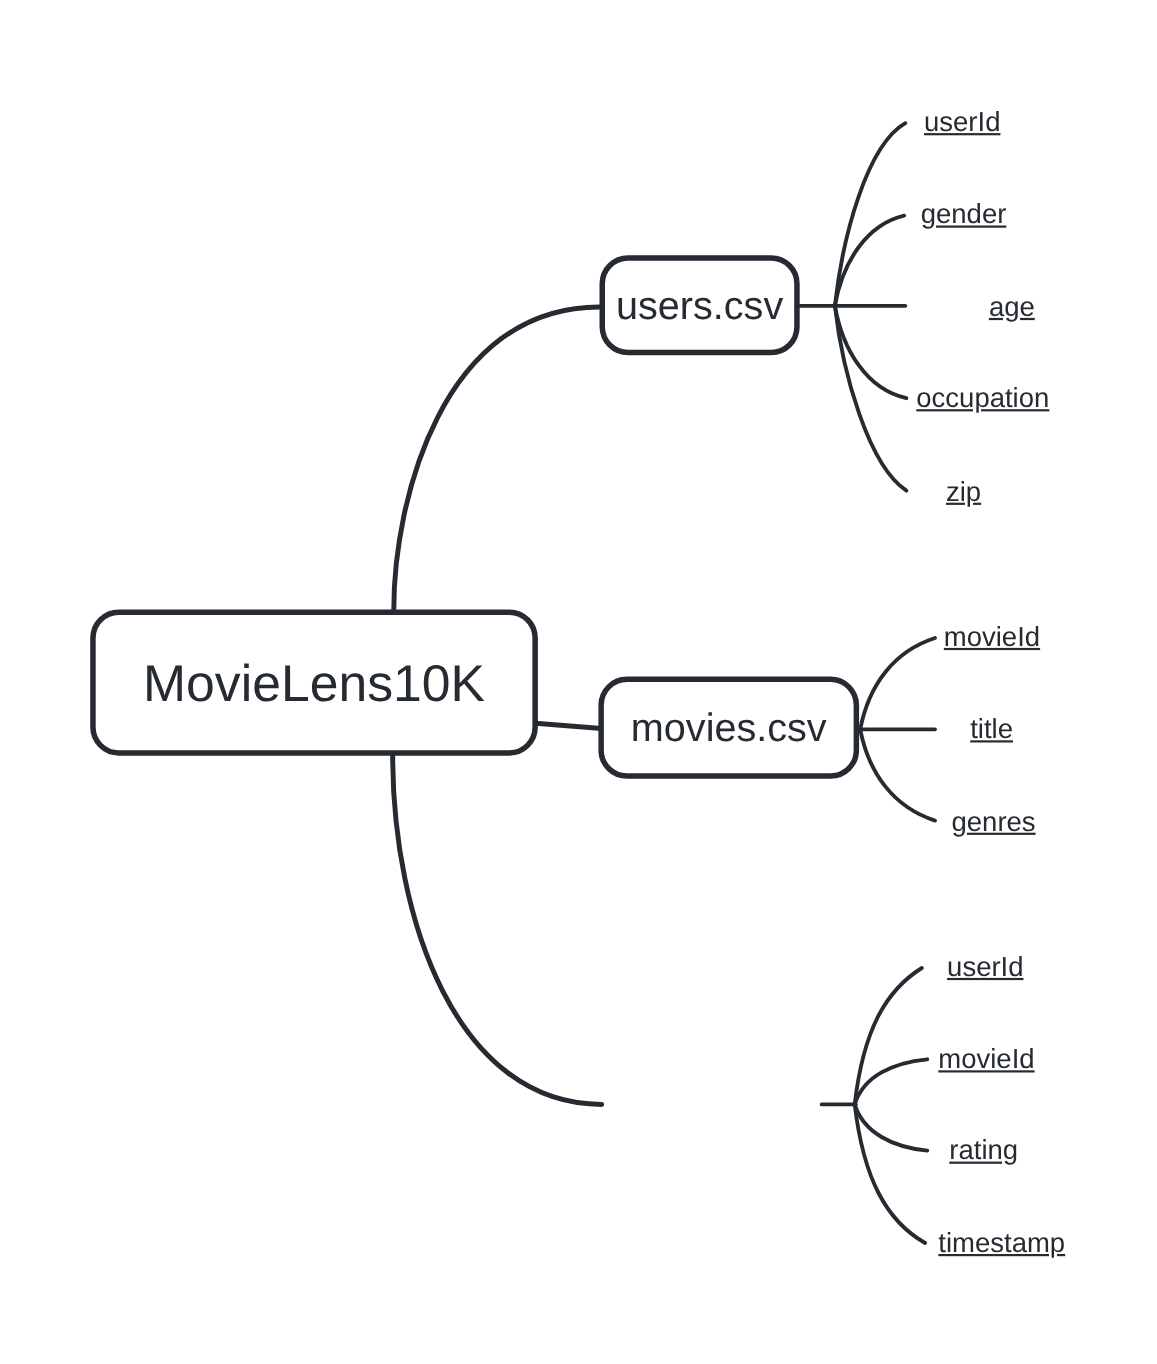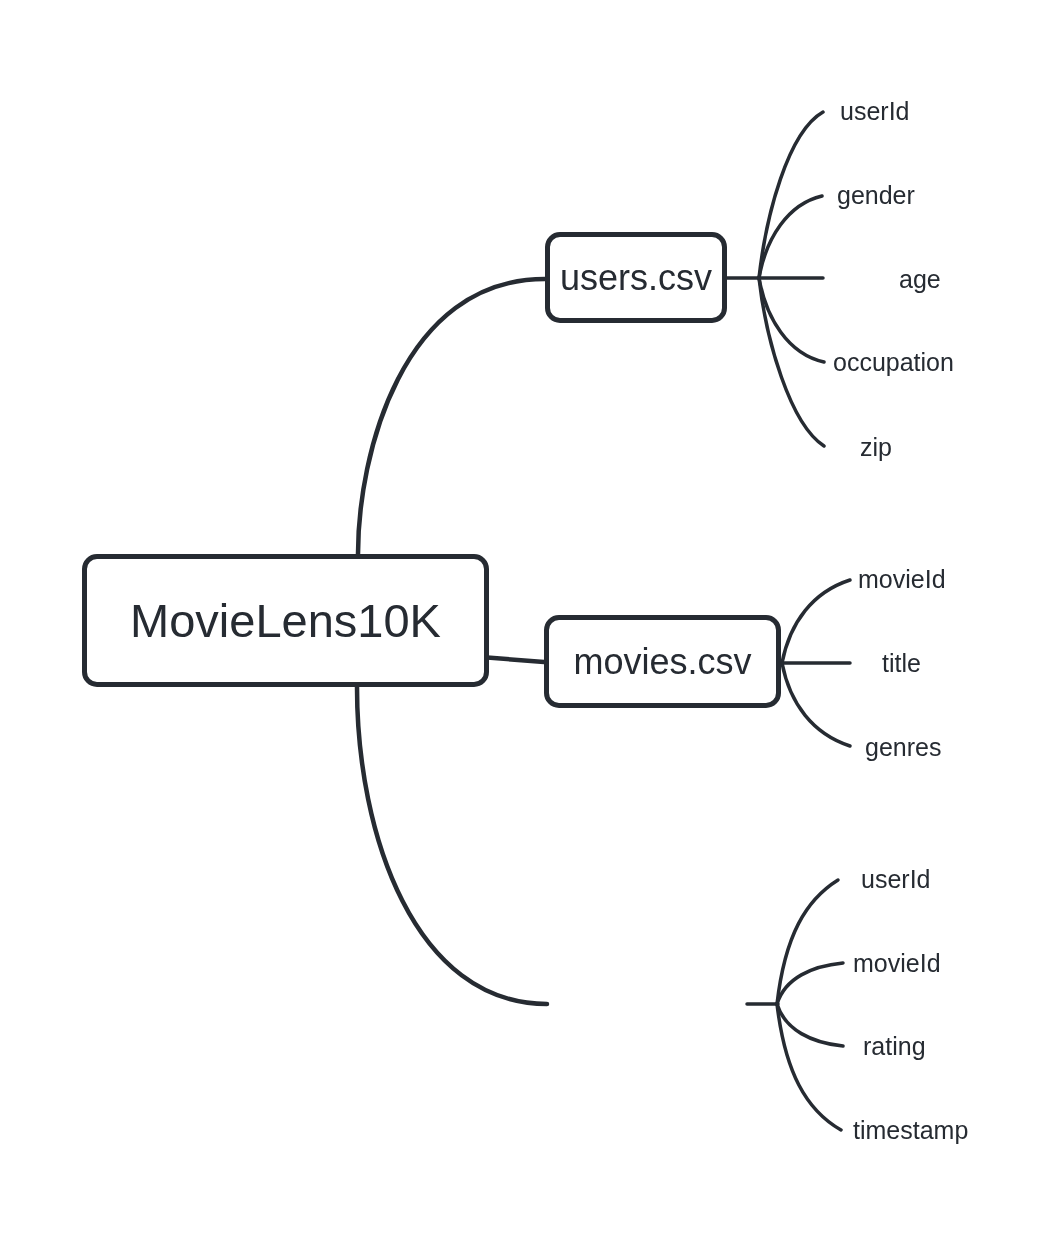--- a/index.html
+++ b/index.html
@@ -28,21 +28,21 @@
     stroke: #262b32;
     stroke-linecap: round;
   }
   .edge-main { stroke-width: 4.5px; }
   .edge-leaf { stroke-width: 3.5px; }
   .node {
     position: absolute;
     box-sizing: border-box;
     background: #ffffff;
     border: 5px solid #262b32;
-    border-radius: 15px;
+    border-radius: 26px;
     display: flex;
     align-items: center;
     justify-content: center;
     white-space: nowrap;
     line-height: 1;
   }
   .node-root {
     left: 82px; top: 554px;
     width: 407px; height: 133px;
     font-size: 47px;
@@ -51,20 +51,21 @@
   .node-users   { left: 545px; top: 232px; width: 182px; height: 91px; }
   .node-movies  { left: 544px; top: 615px; width: 237px; height: 93px; }
   .node-ratings { left: 546px; top: 957px; width: 201px; height: 93px; }
   .leaf-label {
     position: absolute;
     transform: translateY(-50%);
     font-size: 25px;
     line-height: 1.2;
     white-space: nowrap;
     color: #262b32;
+    text-decoration: underline;
   }
 </style>
 </head>
 <body>
 
 <div class="canvas">
 
   <svg class="edge-layer" viewBox="0 0 1052 1240" xmlns="http://www.w3.org/2000/svg">
 
     <path class="edge-main" d="M 358 554 C 358 455 402 279 545 279"></path>

